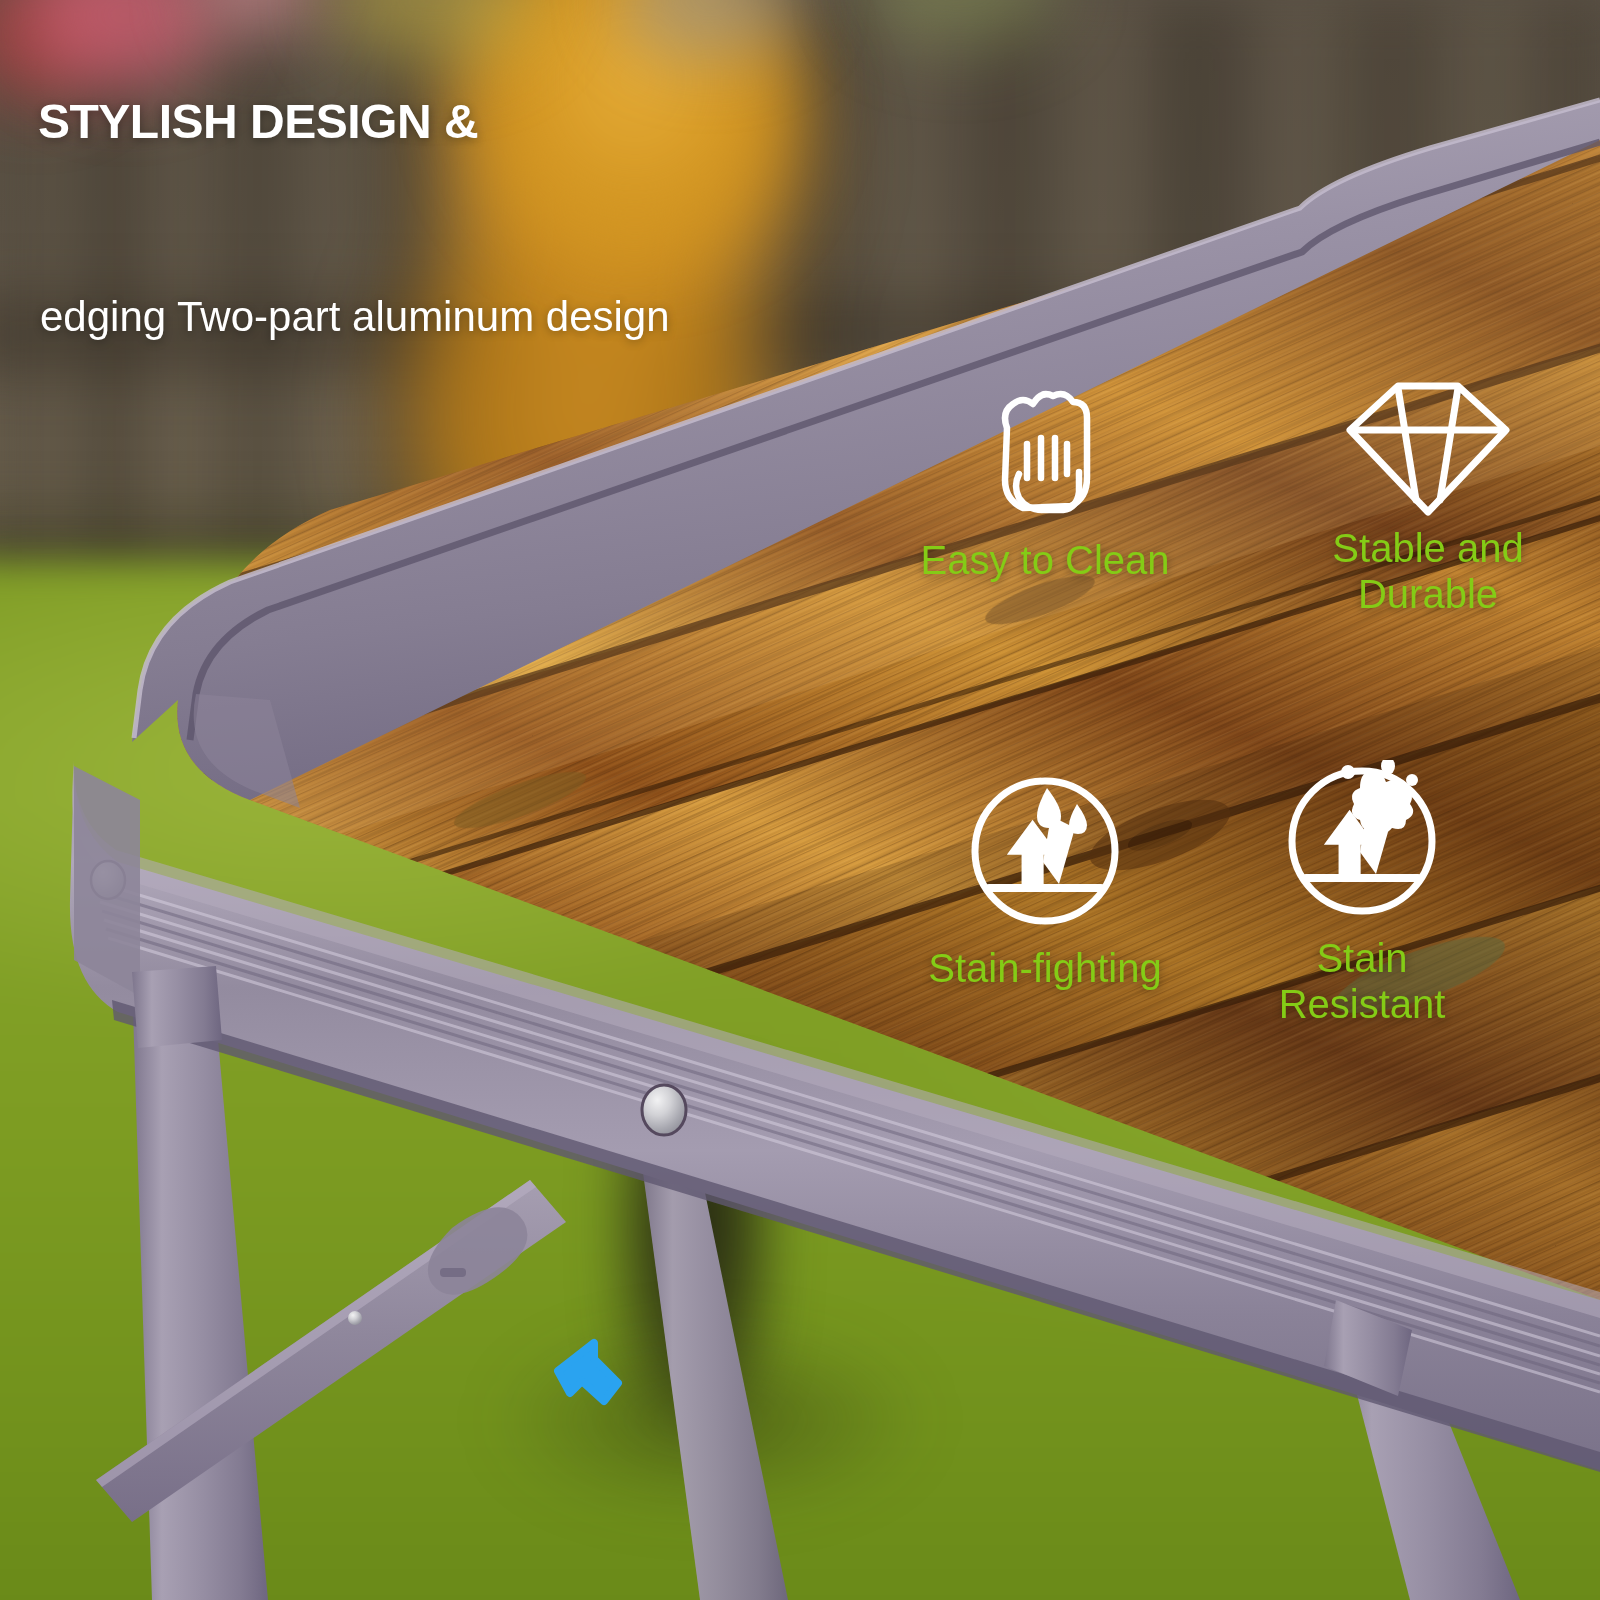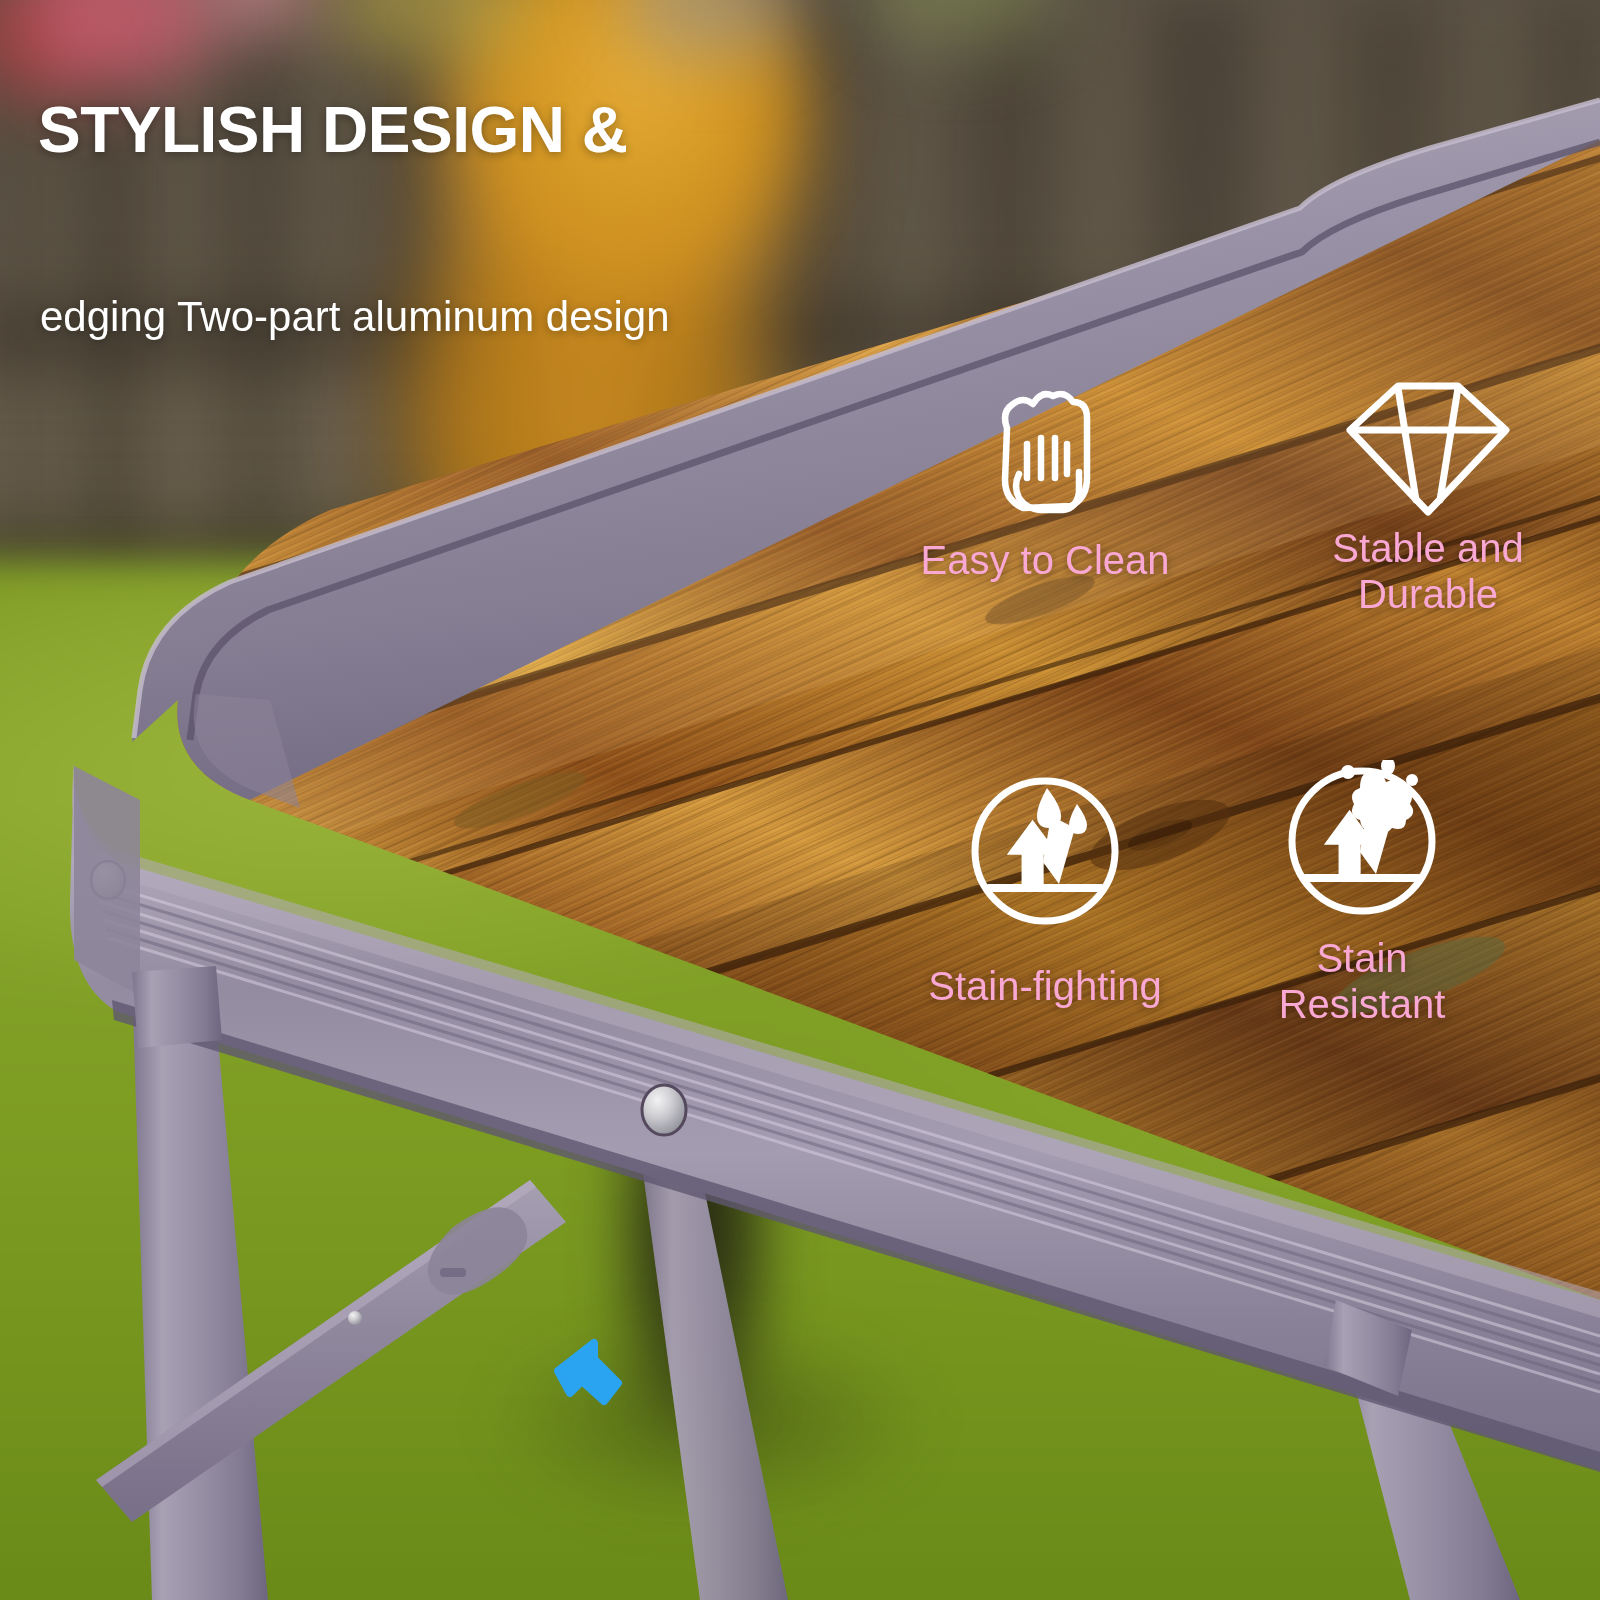--- a/index.html
+++ b/index.html
@@ -93,43 +93,43 @@
   .bokeh.b4 { left:620px; top:-60px; width:180px; height:120px; background:rgba(126,144,180,.45); }
   .bokeh.b5 { left:860px; top:-70px; width:200px; height:120px; background:rgba(150,168,96,.4); }
   .bokeh.b6 { left:200px; top:-70px; width:120px; height:110px; background:rgba(228,150,160,.6); }
 
   
   #table { position:absolute; inset:0; }
 
   
   .headline {
     position:absolute; left:38px; top:96px; width:1000px;
-    color:#ffffff; font-weight:bold; font-size:64px; line-height:1.07;
+    color:#ffffff; font-weight:bold; font-size:48px; line-height:1.07;
     letter-spacing:-.5px; text-transform:uppercase;
     text-shadow:0 2px 10px rgba(0,0,0,.32);
   }
   .subline {
     position:absolute; left:40px; top:290px; width:860px;
     color:#ffffff; font-weight:400; font-size:42px; line-height:1.30;
     text-shadow:0 2px 8px rgba(0,0,0,.34);
   }
 
   
   .feature { position:absolute; text-align:center; color:#fff; }
   .feature .ficon { display:block; margin:0 auto; }
   .feature .flabel {
     display:block; font-size:40px; line-height:1.14; font-weight:400;
-    color:#f9a8d4; text-shadow:0 2px 8px rgba(0,0,0,.38); white-space:pre-line;
+    color:#84cc16; text-shadow:0 2px 8px rgba(0,0,0,.38); white-space:pre-line;
   }
   #feat-clean   { left:885px;  top:382px; width:320px; }
   #feat-clean .flabel { margin-top:16px; }
   #feat-durable { left:1268px; top:372px; width:320px; }
   #feat-durable .flabel { margin-top:4px; }
   #feat-water   { left:885px;  top:770px; width:320px; }
-  #feat-water .flabel { margin-top:32px; }
+  #feat-water .flabel { margin-top:14px; }
   #feat-stain   { left:1202px; top:760px; width:320px; }
   #feat-stain .flabel { margin-top:14px; }
 
   
   #cursor { position:absolute; left:548px; top:1335px; }
 </style>
 </head>
 <body>
 
 <div id="stage">

